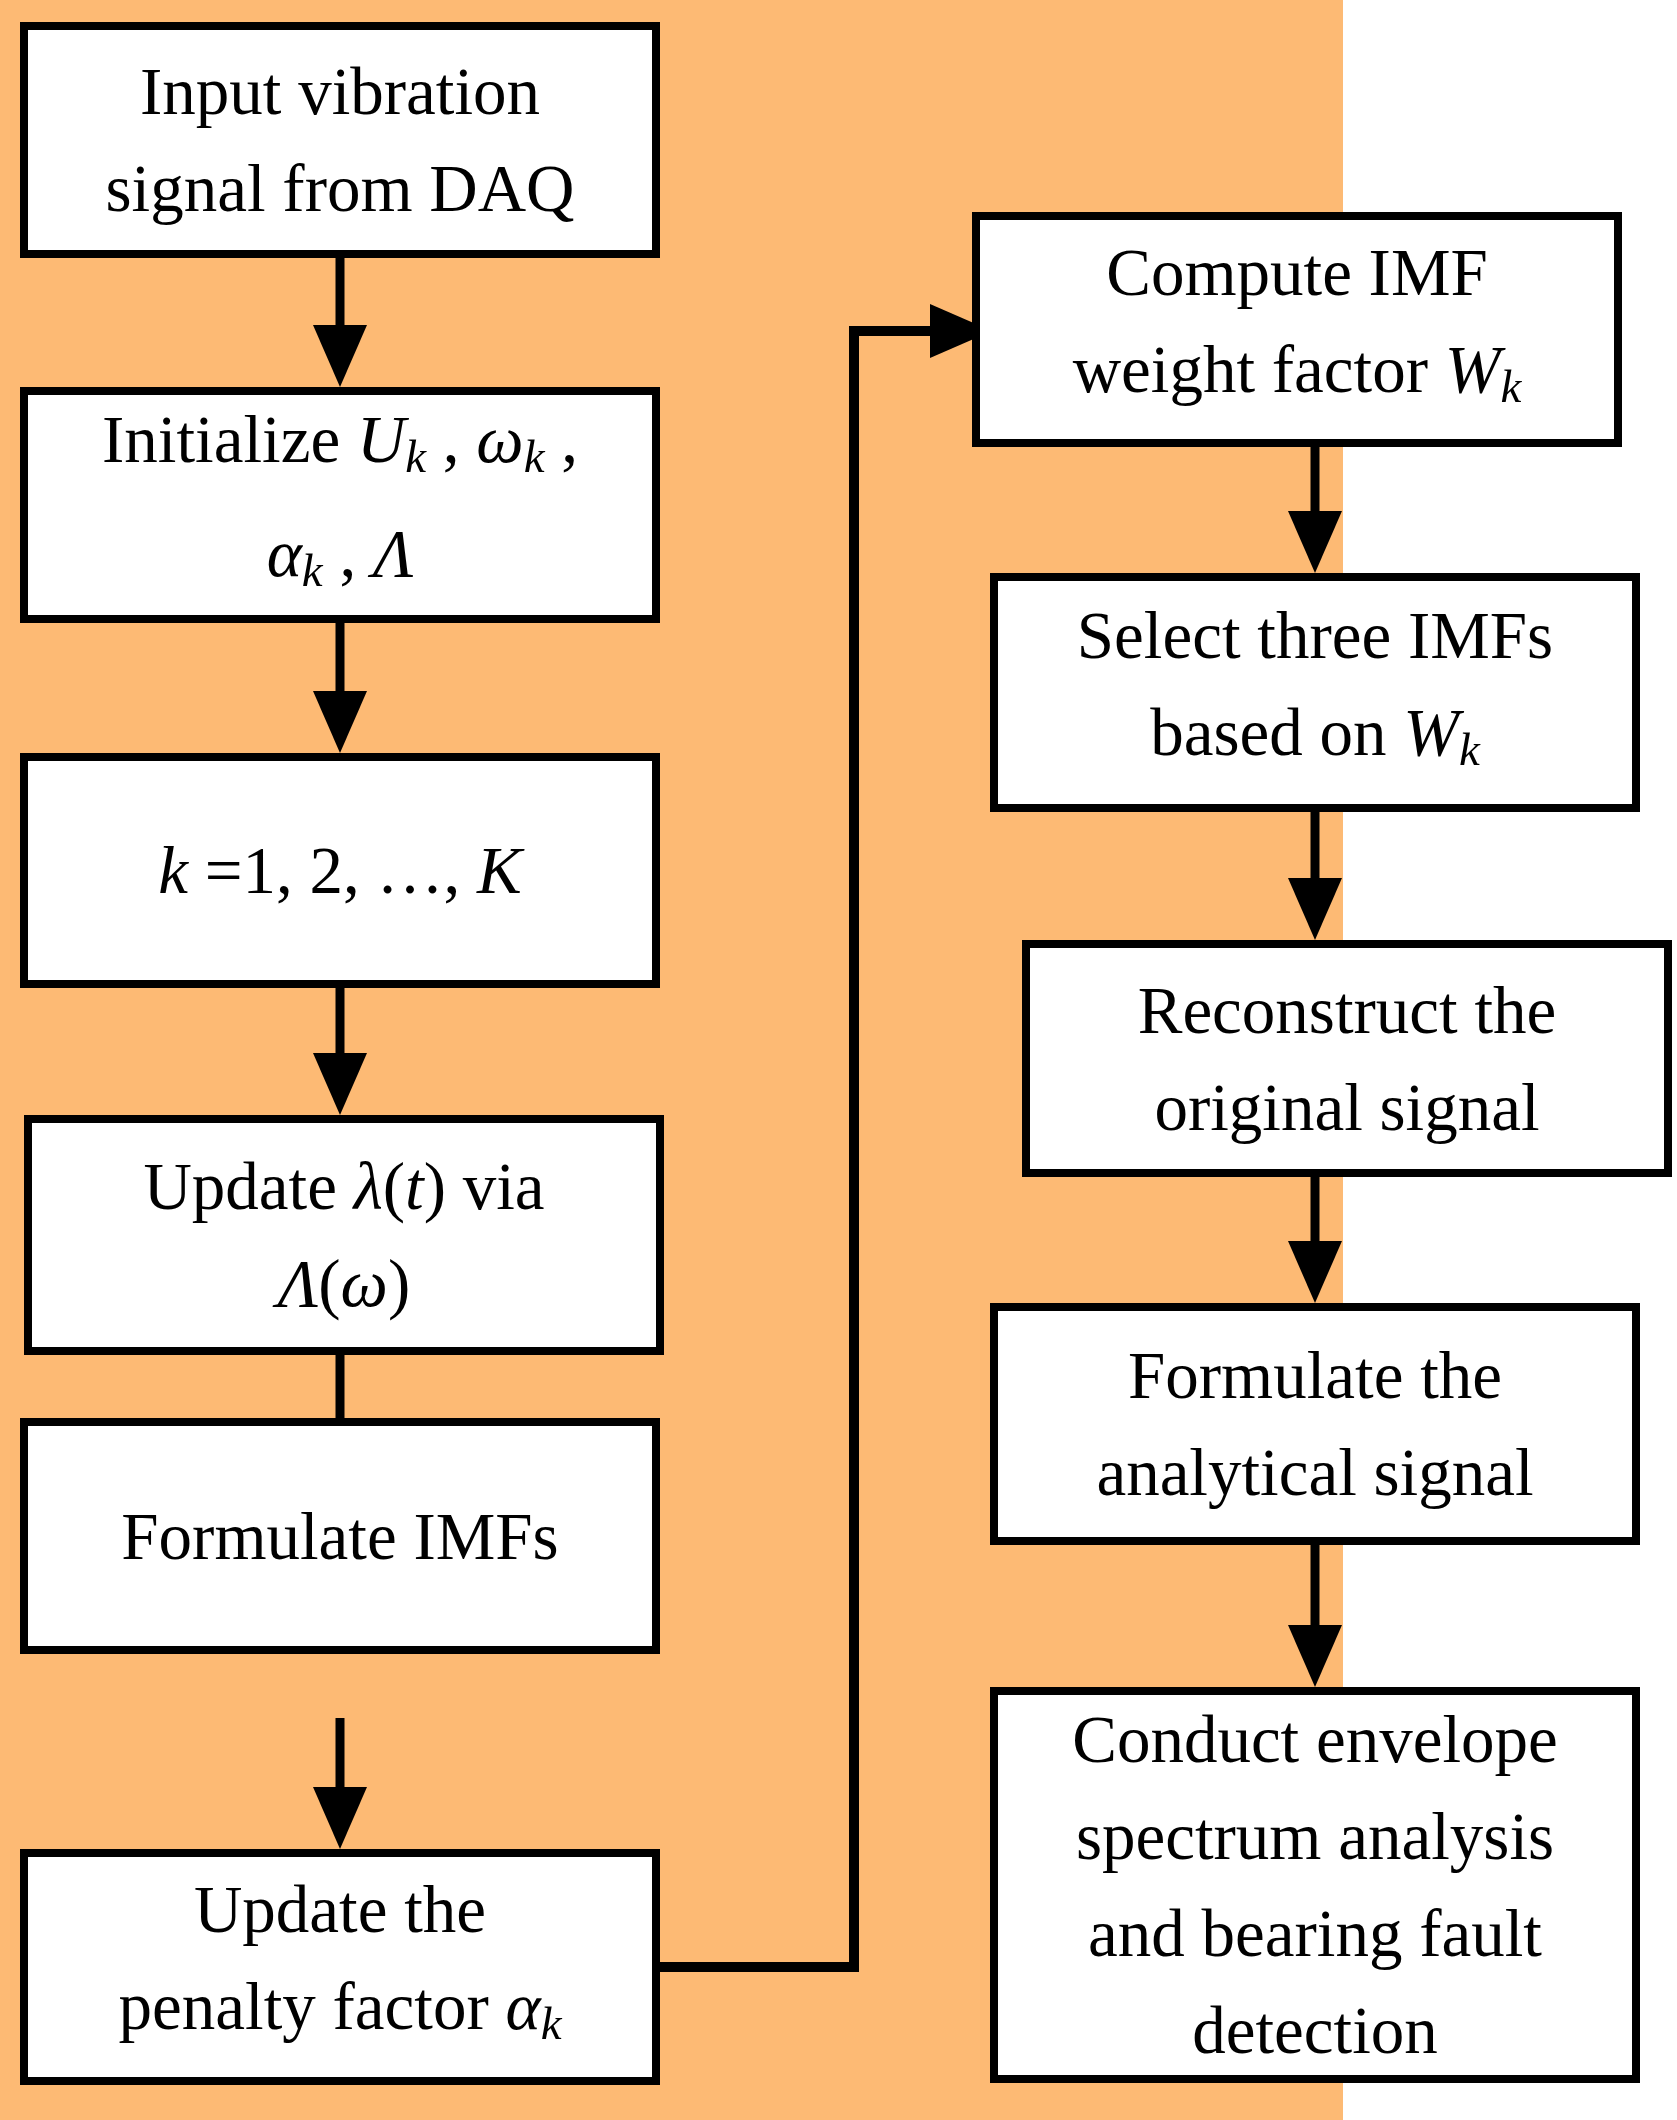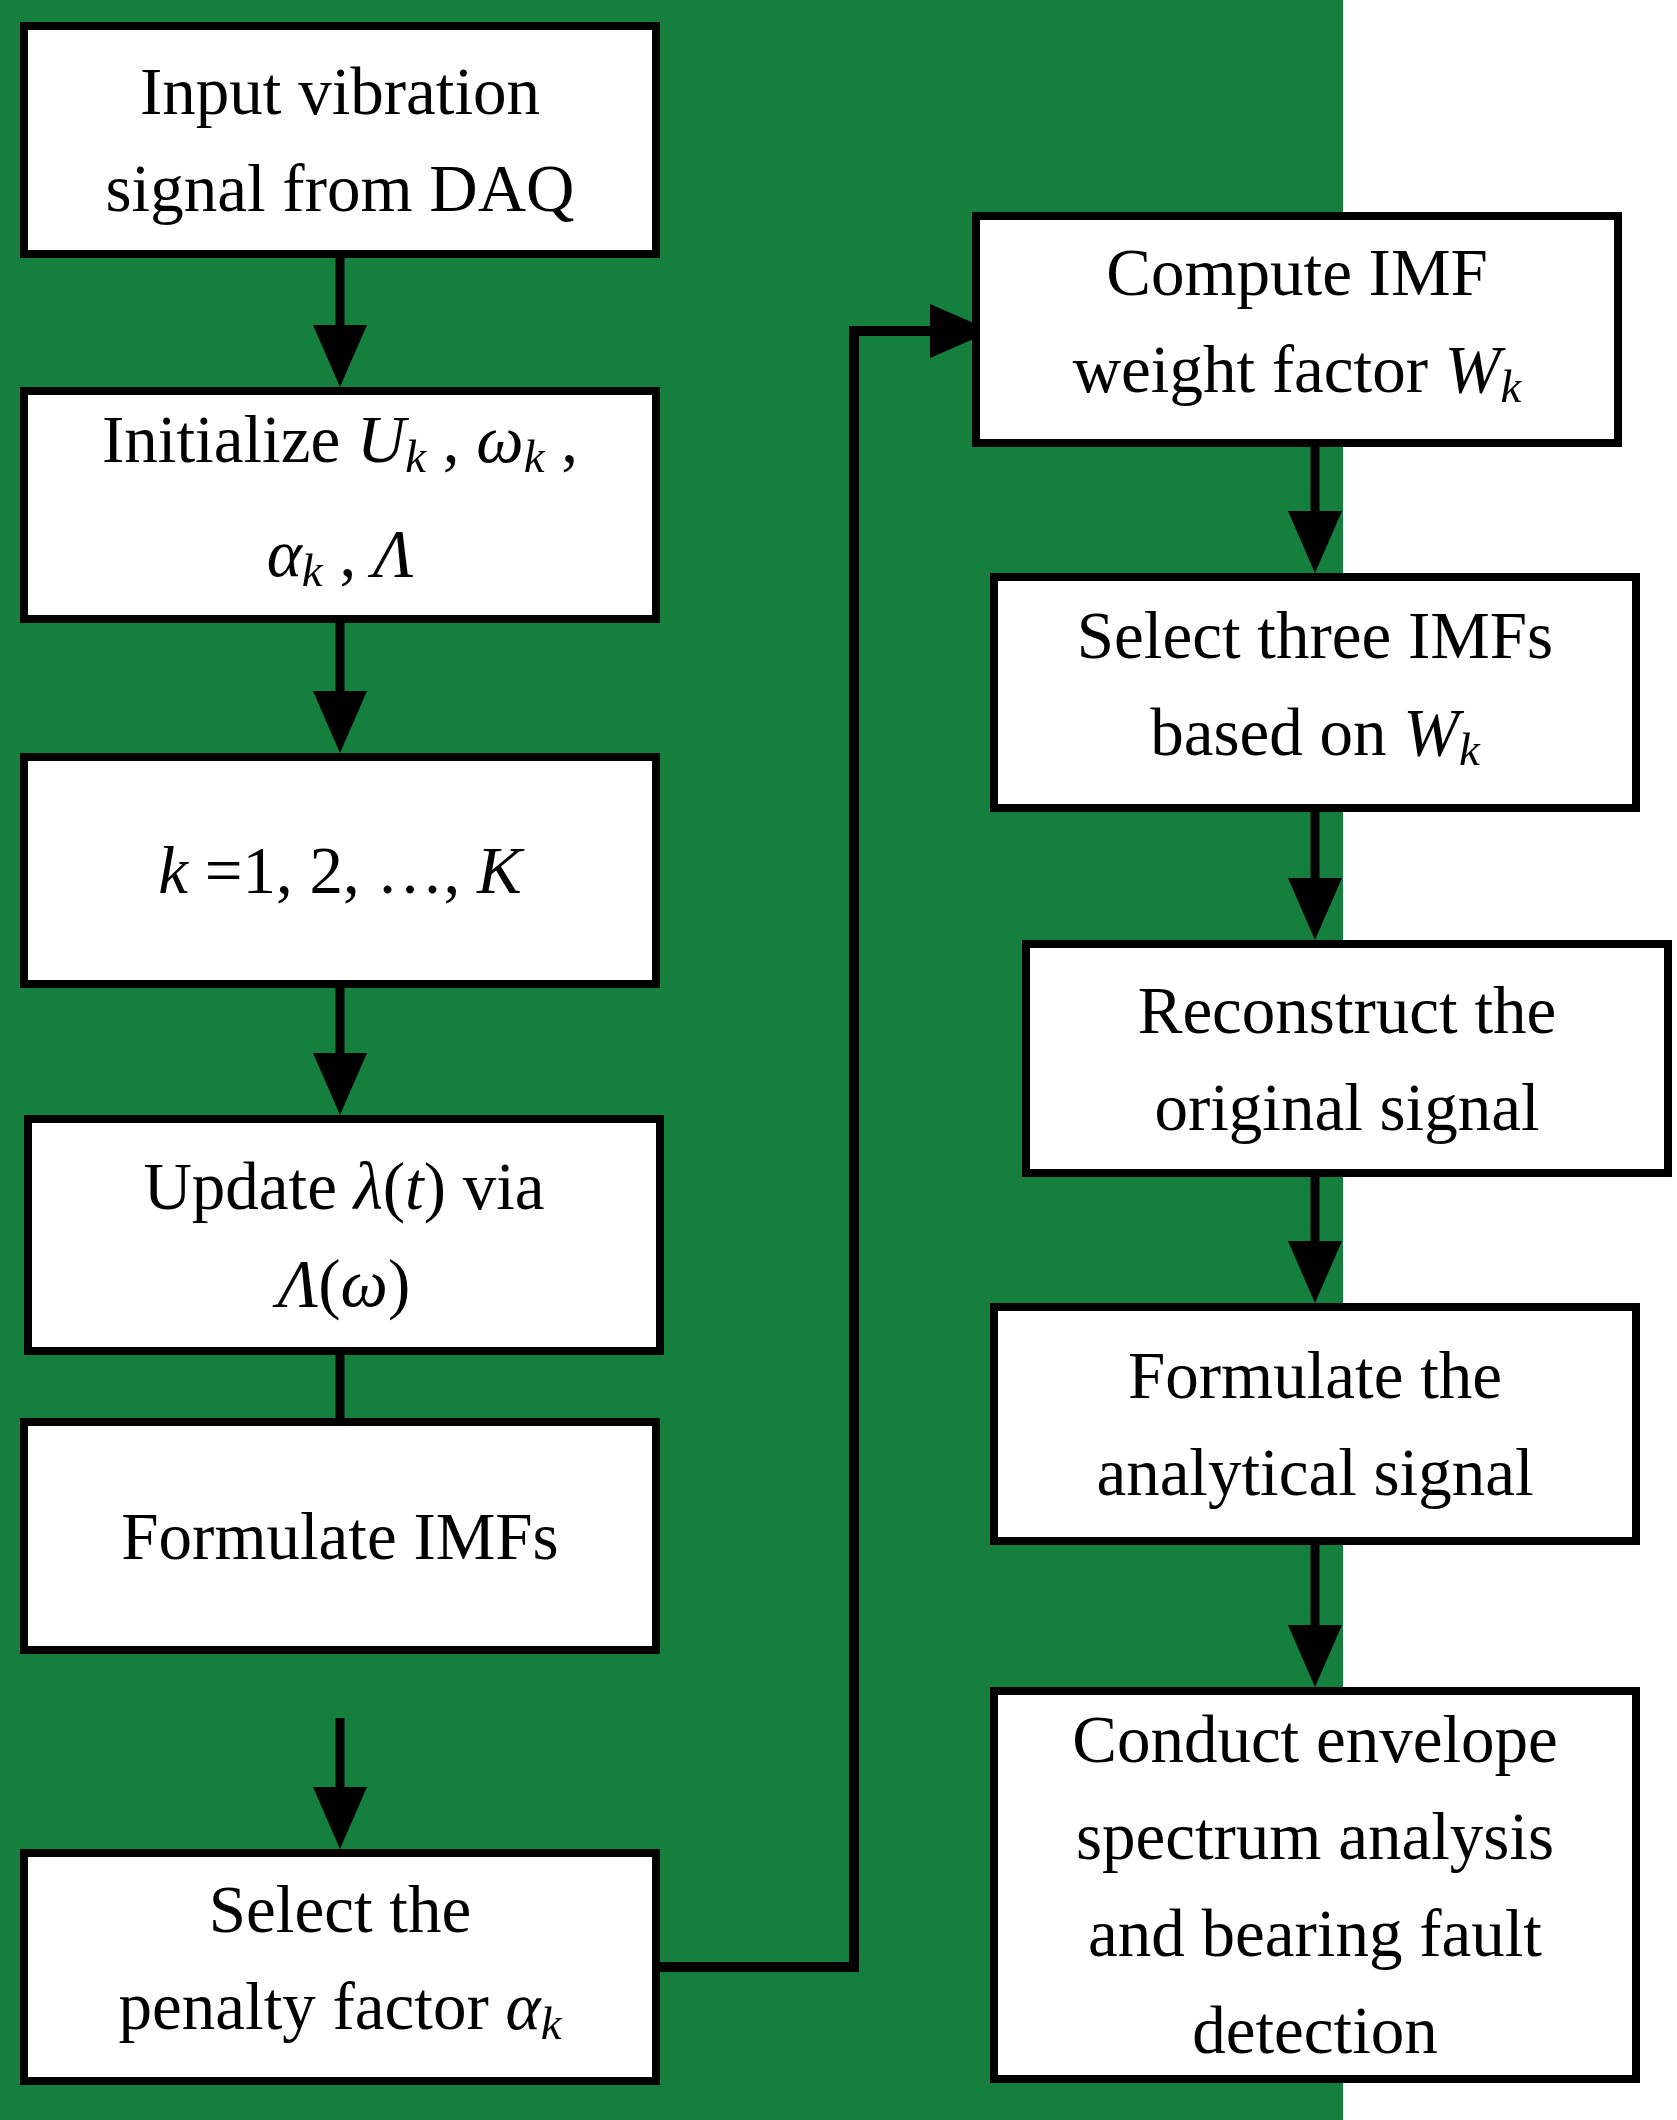--- a/index.html
+++ b/index.html
@@ -1,20 +1,20 @@
 <!DOCTYPE html>
 <html><head>
 <meta charset="utf-8">
 <style>
   html, body { margin: 0; padding: 0; background: #ffffff; }
   #figure {
     position: relative;
     width: 1343px;
     height: 2120px;
-    background: #15803d;
+    background: #fdba74;
     font-family: "Liberation Serif", "DejaVu Serif", serif;
     color: #000000;
   }
   #connector-layer {
     position: absolute;
     left: 0; top: 0;
     width: 1677px; height: 2120px;
     pointer-events: none;
   }
   .node {
@@ -85,21 +85,21 @@
   <div class="node" style="left:24px;top:1115px;width:640px;height:240px">
     <div class="line"><span>Update </span><span class="it">λ</span><span>(</span><span class="it">t</span><span>) via</span></div>
     <div class="line"><span class="it">Λ</span><span>(</span><span class="it">ω</span><span>)</span></div>
   </div>
 
   <div class="node" style="left:20px;top:1418px;width:640px;height:236px">
     <div class="line"><span>Formulate IMFs</span></div>
   </div>
 
   <div class="node" style="left:20px;top:1849px;width:640px;height:236px">
-    <div class="line"><span>Select the</span></div>
+    <div class="line"><span>Update the</span></div>
     <div class="line"><span>penalty factor </span><span class="it">α</span><span class="sb">k</span></div>
   </div>
 
   <div class="node" style="left:972px;top:212px;width:650px;height:235px">
     <div class="line"><span>Compute IMF</span></div>
     <div class="line"><span>weight factor </span><span class="it">W</span><span class="sb">k</span></div>
   </div>
 
   <div class="node" style="left:990px;top:573px;width:650px;height:239px">
     <div class="line"><span>Select three IMFs</span></div>

